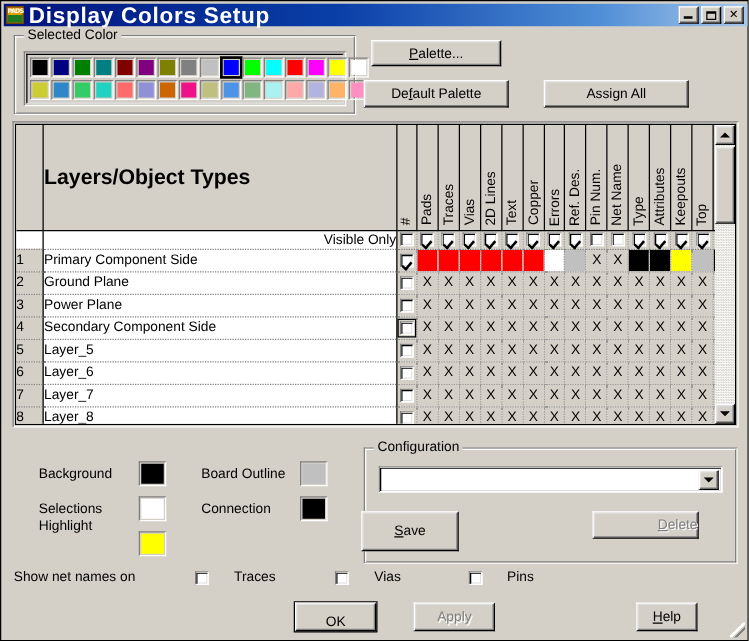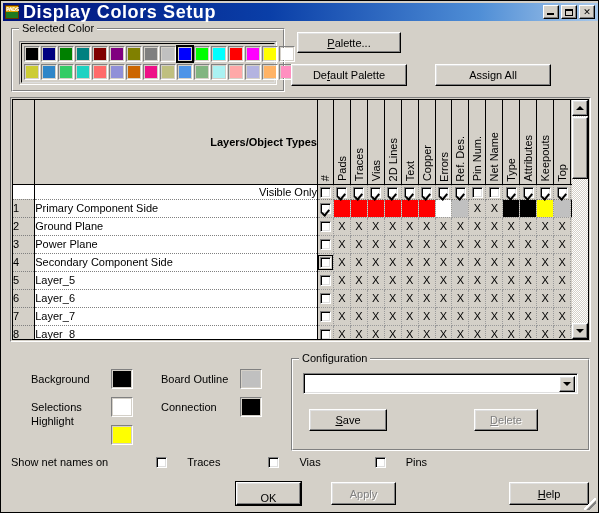--- a/index.html
+++ b/index.html
@@ -119,21 +119,21 @@
     vertical-align:bottom;text-align:center;height:84px;box-sizing:border-box;
   }
   .hdr-cell.first{border-left:none;}
   .vtext{
     writing-mode:vertical-rl;transform:rotate(180deg);
     font-size:11px;font-family:"Liberation Sans", sans-serif;color:#000;
     white-space:nowrap;display:inline-block;padding-bottom:3px;
   }
   .hdr-main{
     background:#d4d0c8;border-right:1px solid #000;border-bottom:1px solid #000;
-    text-align:right;font-weight:bold;font-size:11px;vertical-align:middle;
+    text-align:left;font-weight:bold;font-size:17px;vertical-align:middle;
     height:84px;box-sizing:border-box;
   }
   .hdr-corner{background:#d4d0c8;border-bottom:1px solid #000;border-right:1px solid #000;}
   .rownum{
     background:#d4d0c8;text-align:left;padding-left:3px;font-size:11px;
     border-right:1px solid #000;border-bottom:1px dotted #808080;height:18px;
     box-sizing:border-box;
   }
   .rowname{
     background:#fff;text-align:left;padding-left:4px;font-size:11px;
@@ -665,24 +665,24 @@
     </div>
 
   <div class="groupbox" style="left:290px;top:357px;width:299px;height:93px;">
     <div class="groupbox-inner"></div>
     <div class="group-label">Configuration</div>
   </div>
   <div class="combo" style="left:302px;top:372px;width:275px;height:21px;">
     <span class="cval"></span>
     <span class="carrow"></span>
   </div>
-  <div class="btn" style="left:308px;top:408px;width:78px;height:22px;">
+  <div class="btn" style="left:288px;top:408px;width:78px;height:32px;">
     <span><span class="u">S</span><span>ave</span></span>
   </div>
-  <div class="btn disabled" style="left:473px;top:408px;width:64px;height:22px;">
+  <div class="btn disabled" style="left:473px;top:408px;width:85px;height:22px;justify-content:flex-end;">
     <span><span class="u">D</span><span>elete</span></span>
   </div>
 
   <div class="cbrow" style="left:10px;top:455px;">
     <span class="lbl" style="position:static;">Show net names on</span>
     <span style="display:inline-block;width:8px;"></span>
     <span class="cb"></span>
     <span>Traces</span>
     <span style="display:inline-block;width:8px;"></span>
     <span class="cb"></span>
@@ -691,18 +691,18 @@
     <span class="cb"></span>
     <span>Pins</span>
   </div>
 
   <div class="btn default" style="left:235px;top:481px;width:65px;height:23px;">
     <span>OK</span>
   </div>
   <div class="btn disabled" style="left:330px;top:481px;width:65px;height:23px;">
     <span>Apply</span>
   </div>
-  <div class="btn" style="left:508px;top:481px;width:80px;height:23px;">
+  <div class="btn" style="left:508px;top:481px;width:49px;height:23px;">
     <span><span class="u">H</span><span>elp</span></span>
   </div>
 
   <div class="grip"></div>
 </div>
 
 </body></html>

